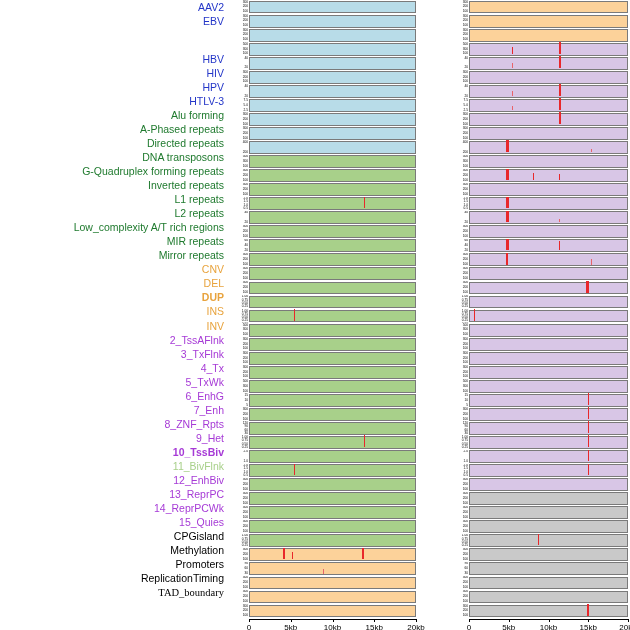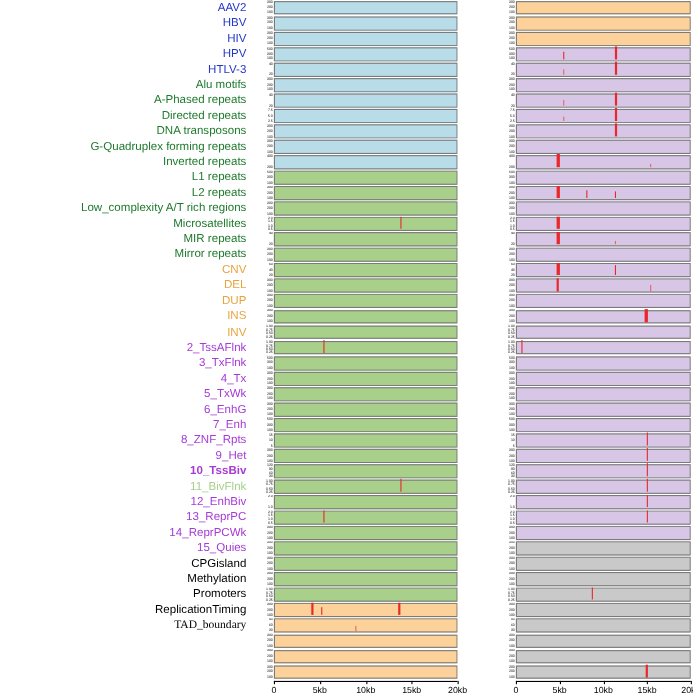--- a/index.html
+++ b/index.html
@@ -97,39 +97,39 @@
     white-space:nowrap;
   }
 </style>
 </head>
 <body>
 
 <div id="root">
 
   <div class="labels" id="labels">
       <div class="label-row" style="color: rgb(36, 54, 200);">AAV2</div>
-      <div class="label-row" style="color: rgb(36, 54, 200);">HBV</div>
+      <div class="label-row" style="color: rgb(36, 54, 200);">EBV</div>
+      <div class="label-row" style="color: rgb(36, 54, 200); margin-top: 24px;">HBV</div>
       <div class="label-row" style="color: rgb(36, 54, 200);">HIV</div>
       <div class="label-row" style="color: rgb(36, 54, 200);">HPV</div>
       <div class="label-row" style="color: rgb(36, 54, 200);">HTLV-3</div>
-      <div class="label-row" style="color: rgb(31, 122, 46);">Alu motifs</div>
+      <div class="label-row" style="color: rgb(31, 122, 46);">Alu forming</div>
       <div class="label-row" style="color: rgb(31, 122, 46);">A-Phased repeats</div>
       <div class="label-row" style="color: rgb(31, 122, 46);">Directed repeats</div>
       <div class="label-row" style="color: rgb(31, 122, 46);">DNA transposons</div>
       <div class="label-row" style="color: rgb(31, 122, 46); margin-left: 28px;">G-Quadruplex forming repeats</div>
       <div class="label-row" style="color: rgb(31, 122, 46);">Inverted repeats</div>
       <div class="label-row" style="color: rgb(31, 122, 46);">L1 repeats</div>
       <div class="label-row" style="color: rgb(31, 122, 46);">L2 repeats</div>
       <div class="label-row" style="color: rgb(31, 122, 46);">Low_complexity A/T rich regions</div>
-      <div class="label-row" style="color: rgb(31, 122, 46);">Microsatellites</div>
       <div class="label-row" style="color: rgb(31, 122, 46);">MIR repeats</div>
       <div class="label-row" style="color: rgb(31, 122, 46);">Mirror repeats</div>
       <div class="label-row" style="color: rgb(232, 163, 61);">CNV</div>
       <div class="label-row" style="color: rgb(232, 163, 61);">DEL</div>
-      <div class="label-row" style="color: rgb(232, 163, 61);">DUP</div>
+      <div class="label-row" style="color: rgb(232, 163, 61); font-weight: bold;">DUP</div>
       <div class="label-row" style="color: rgb(232, 163, 61);">INS</div>
       <div class="label-row" style="color: rgb(232, 163, 61);">INV</div>
       <div class="label-row" style="color: rgb(166, 58, 214);">2_TssAFlnk</div>
       <div class="label-row" style="color: rgb(166, 58, 214);">3_TxFlnk</div>
       <div class="label-row" style="color: rgb(166, 58, 214);">4_Tx</div>
       <div class="label-row" style="color: rgb(166, 58, 214);">5_TxWk</div>
       <div class="label-row" style="color: rgb(166, 58, 214);">6_EnhG</div>
       <div class="label-row" style="color: rgb(166, 58, 214);">7_Enh</div>
       <div class="label-row" style="color: rgb(166, 58, 214);">8_ZNF_Rpts</div>
       <div class="label-row" style="color: rgb(166, 58, 214); margin-left: 39px;">9_Het</div>

